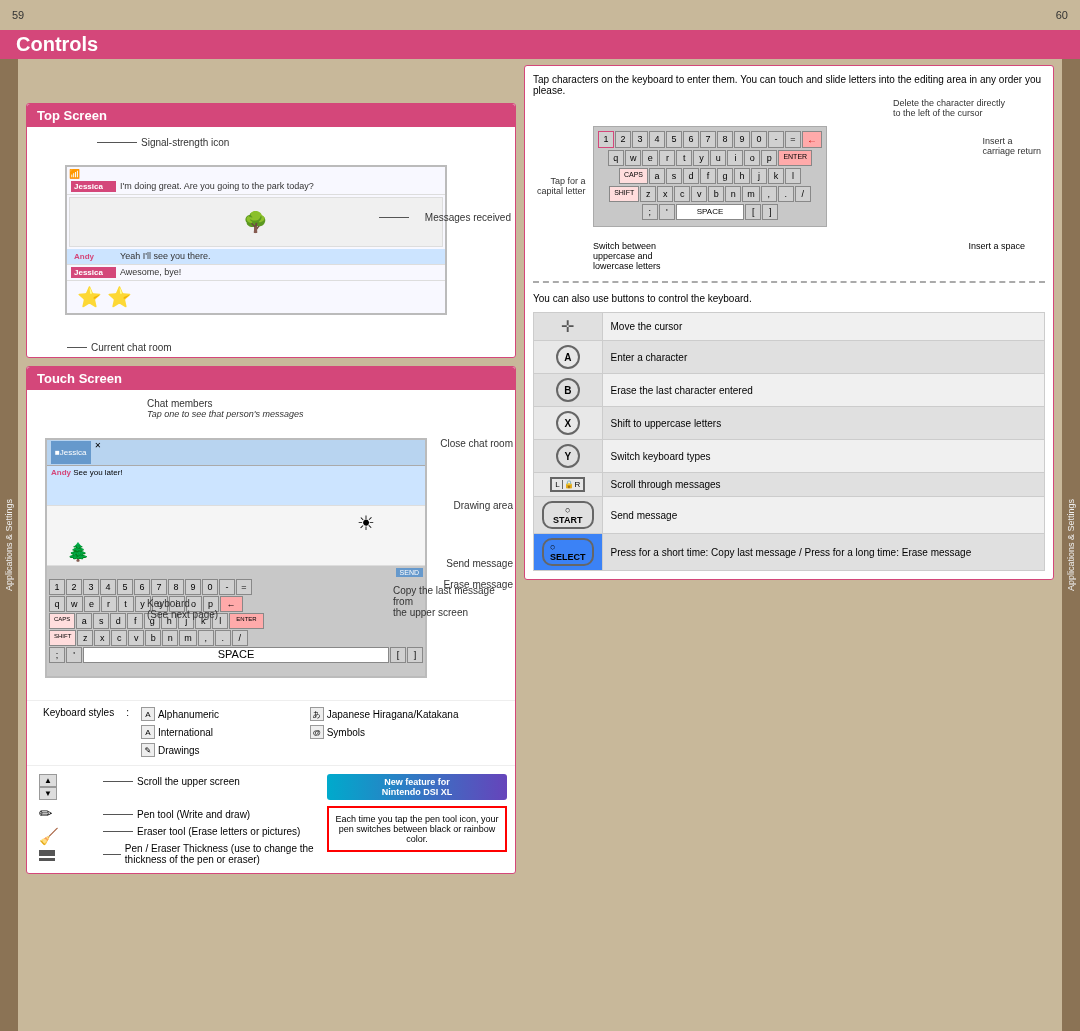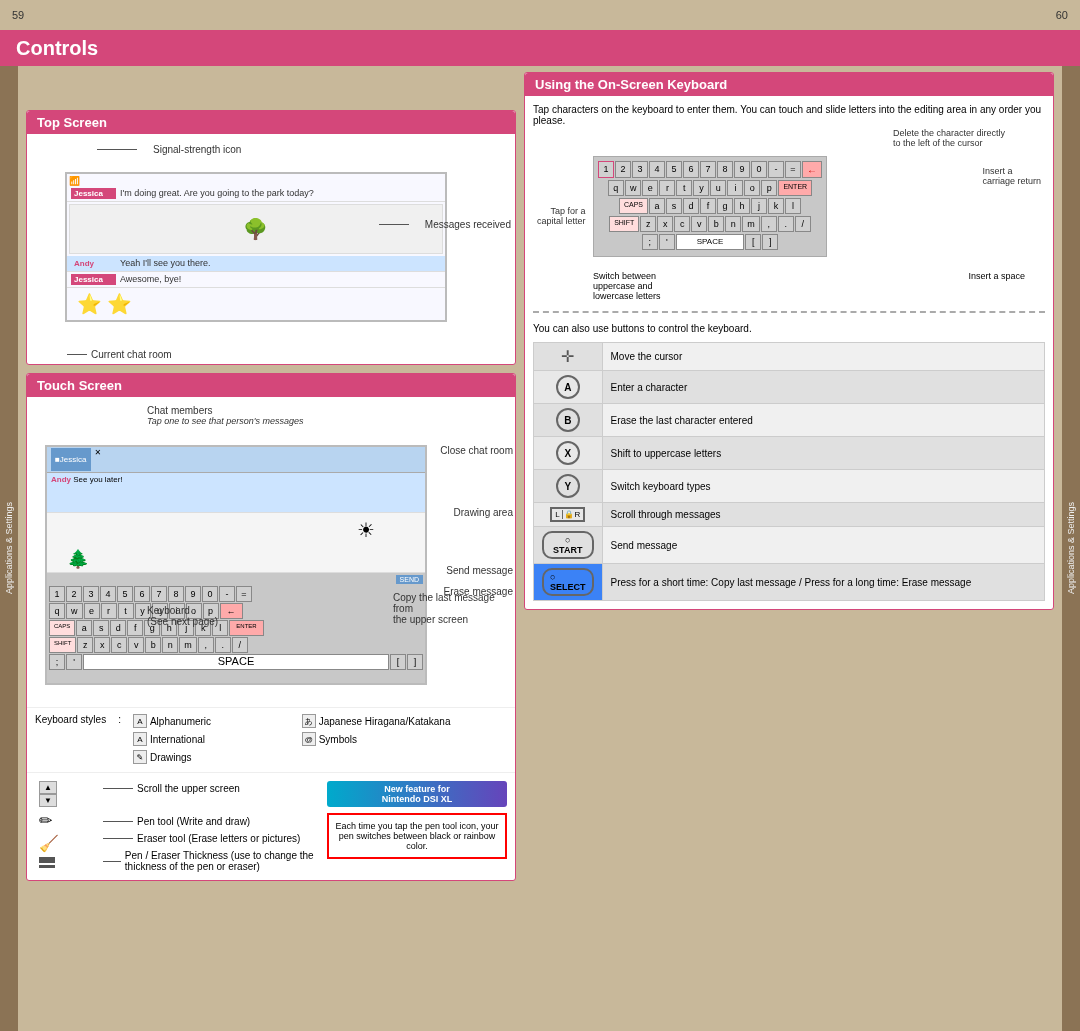--- a/index.html
+++ b/index.html
@@ -13,21 +13,21 @@
       flex-direction: column;
     }
     .page-wrapper {
       background: #c8b89a;
       display: flex;
       flex-direction: column;
       flex: 1;
     }
     .top-bar {
       background: #d4477a;
-      height: 36px;
+      height: 29px;
       display: flex;
       align-items: center;
       padding: 0 16px;
     }
     .top-bar-title {
       color: white;
       font-size: 20px;
       font-weight: bold;
     }
     .page-numbers {
@@ -254,21 +254,21 @@
     </div>
 
     <div class="content-area">
 
       <div class="left-column">
 
         <div class="section-box">
           <div class="section-header">Top Screen</div>
           <div class="section-content" style="padding: 8px; position: relative; min-height: 230px;">
 
-            <div style="position: absolute; top: 10px; left: 70px; font-size: 10px; color: #333; display: flex; align-items: center; gap: 16px;">
+            <div style="position: absolute; top: 10px; left: 70px; font-size: 10px; color: #333; display: flex; align-items: center; gap: 4px;">
               <span style="display:inline-block; width:40px; height:1px; background:#555;"></span>
               <span>Signal-strength icon</span>
             </div>
 
             <div style="margin: 30px 60px 10px 30px; border: 2px solid #bbb; background: #f8f8ff; min-height: 150px; position: relative;">
 
               <div style="position: absolute; top: 2px; left: 2px; font-size: 9px; color: #333;">📶</div>
 
               <div style="margin-top: 12px;">
                 <div class="chat-msg">
@@ -416,21 +416,21 @@
               <span>Copy the last message from<br>the upper screen</span>
             </div>
             <div style="position: absolute; bottom: 110px; right: 2px; font-size: 10px; color: #333;">
               <span>Erase message</span>
             </div>
             <div style="position: absolute; bottom: 80px; left: 120px; font-size: 10px; color: #333;">
               <span>Keyboard<br>(See next page)</span>
             </div>
           </div>
 
-          <div style="padding: 6px 8px; border-top: 1px solid #eee; font-size: 10px;">
+          <div style="padding: 6px 16px; border-top: 1px solid #eee; font-size: 10px;">
             <div style="display: flex; align-items: flex-start; gap: 8px;">
               <span style="font-size: 10px;">Keyboard styles</span>
               <span style="margin: 0 4px;">:</span>
               <div style="display: grid; grid-template-columns: 1fr 1fr; gap: 2px 20px;">
                 <div class="ks-item">
                   <div class="ks-icon">A</div>
                   <span>Alphanumeric</span>
                 </div>
                 <div class="ks-item">
                   <div class="ks-icon">あ</div>
@@ -497,21 +497,20 @@
                 </div>
               </div>
             </div>
           </div>
         </div>
       </div>
 
       <div class="right-column">
 
         <div class="section-box">
-          <div class="section-header">Using the On-Screen Keyboard</div>
           <div class="section-content">
             <p style="font-size: 10px; margin-bottom: 8px;">Tap characters on the keyboard to enter them. You can touch and slide letters into the editing area in any order you please.</p>
 
             <div style="position: relative; margin: 10px 0;">
               
               <div style="position: absolute; top: -8px; right: 40px; font-size: 9px; color: #333; text-align: left;">
                 <span>Delete the character directly<br>to the left of the cursor</span>
               </div>
 
               

